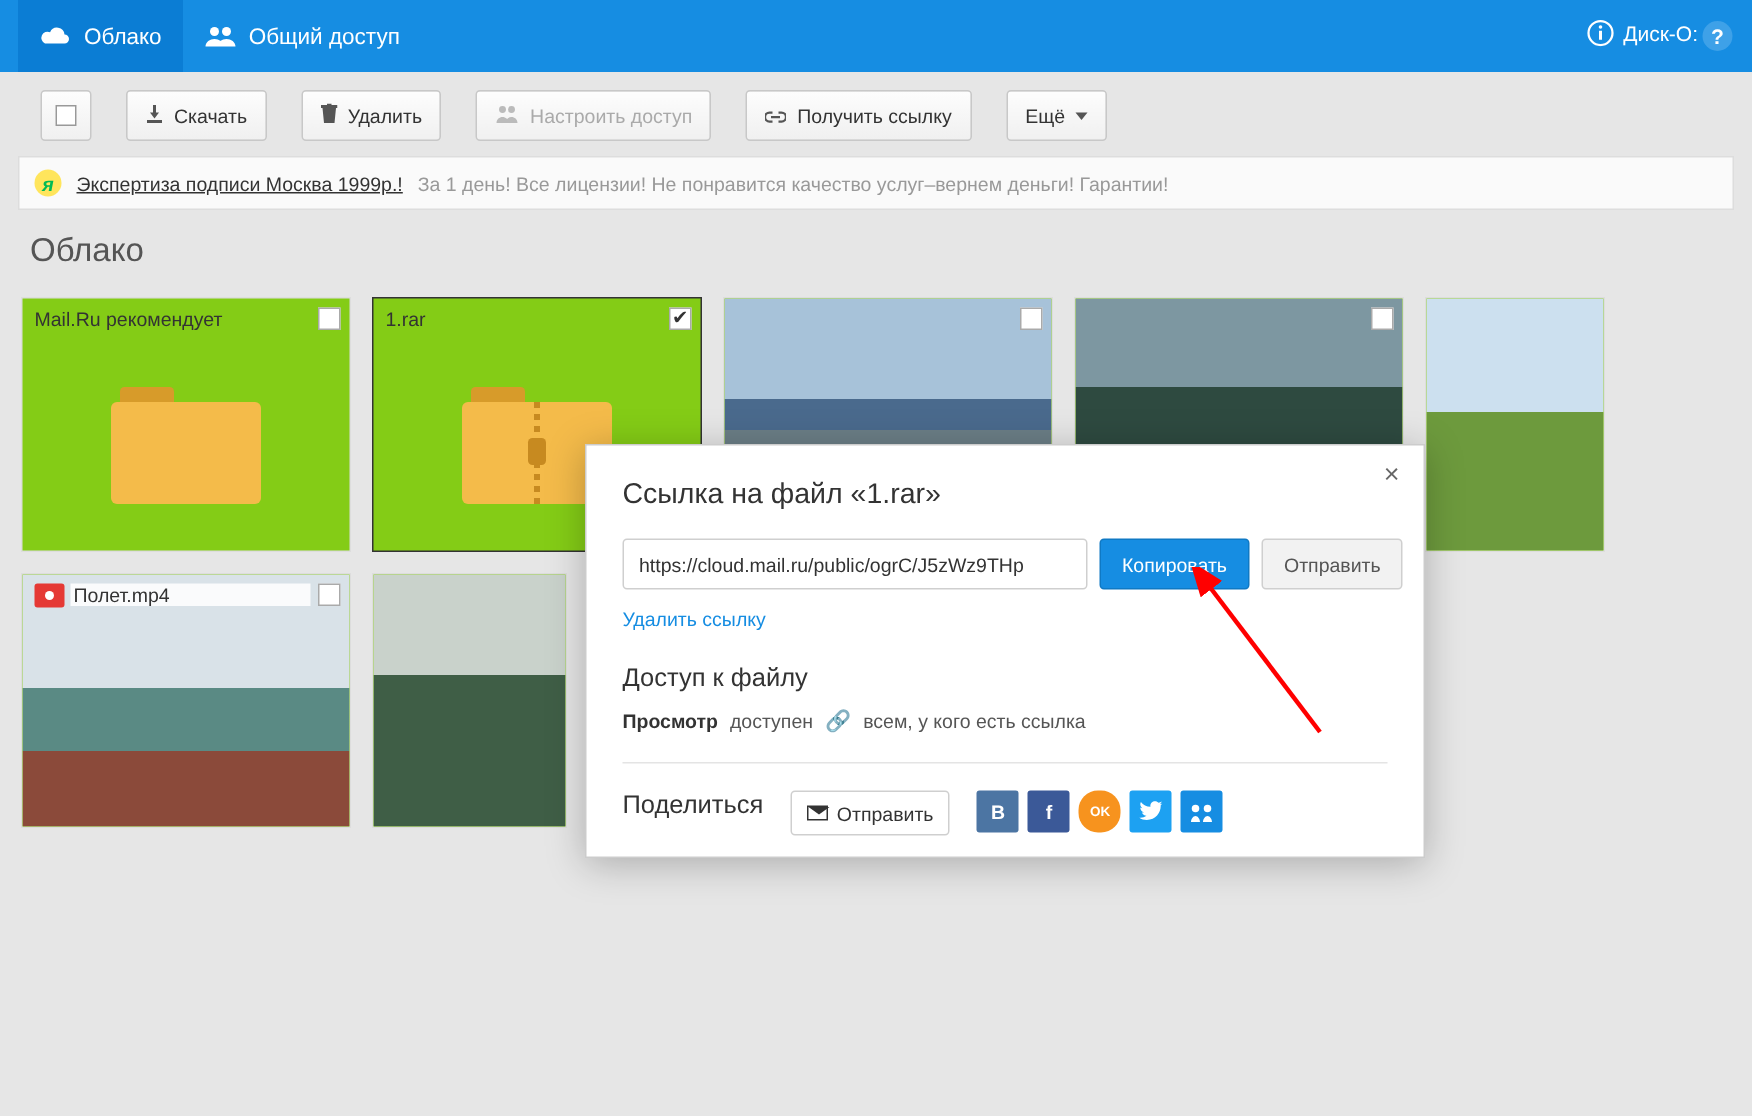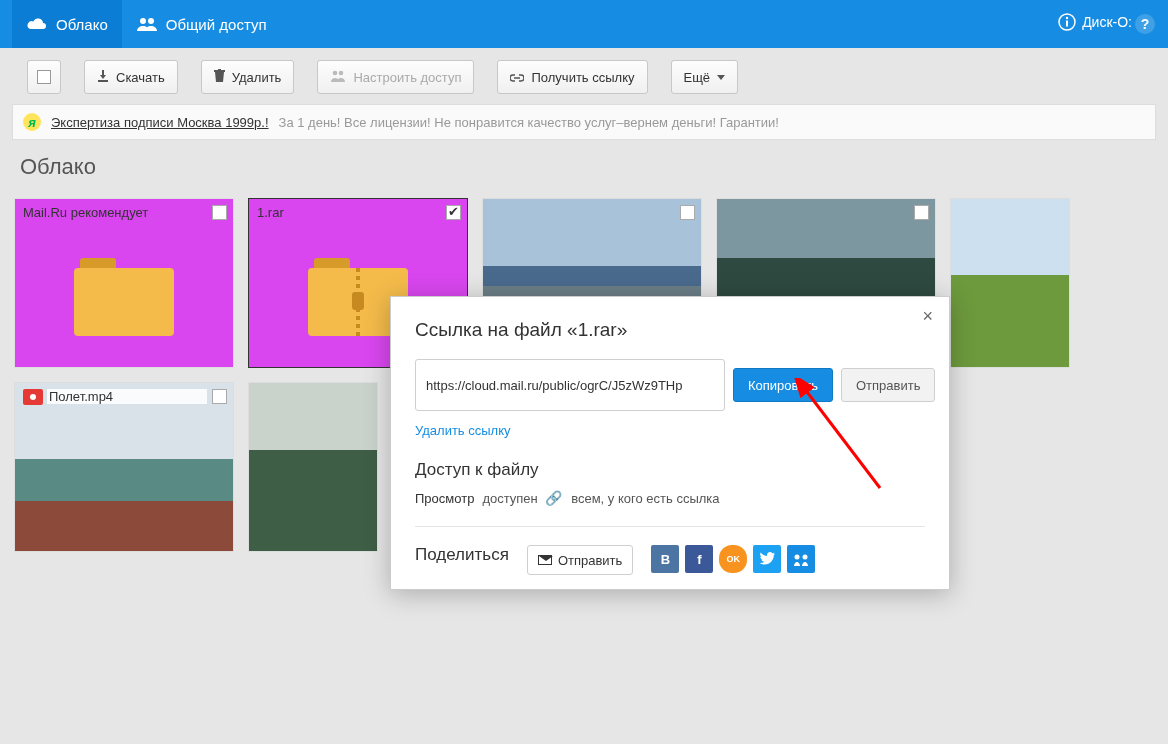--- a/index.html
+++ b/index.html
@@ -21,21 +21,21 @@
   .chk-empty{width:14px;height:14px;border:1px solid #999;background:#fff;display:inline-block;}
   
   .ad-bar{background:#fafafa;border:1px solid #ddd;margin:0 12px;padding:8px 10px;display:flex;align-items:center;gap:10px;font-size:13px;}
   .ad-bar .ad-link{color:#333;text-decoration:underline;}
   .ad-bar .ad-text{color:#999;}
   .ad-ico{width:18px;height:18px;border-radius:50%;background:#ffe55c;display:flex;align-items:center;justify-content:center;font-style:italic;font-weight:bold;color:#0b5;}
   
   .breadcrumb{padding:14px 20px 18px;font-size:22px;color:#555;}
   
   .grid{display:flex;flex-wrap:wrap;gap:14px;padding:0 14px 24px;}
-  .card{width:220px;height:170px;border:1px solid #ddd;background:#d946ef;position:relative;}
+  .card{width:220px;height:170px;border:1px solid #ddd;background:#84cc16;position:relative;}
   .card.selected{border:1px solid #333;}
   .card .label{position:absolute;top:6px;left:8px;right:26px;font-size:13px;color:#333;white-space:nowrap;overflow:hidden;text-overflow:ellipsis;}
   .card .corner-check{position:absolute;top:6px;right:6px;width:15px;height:15px;border:1px solid #aaa;background:#fff;}
   .card .corner-check.checked::after{content:"✔";position:absolute;top:-2px;left:1px;font-size:13px;color:#333;}
   .card .thumb{position:absolute;top:28px;left:0;right:0;bottom:0;display:flex;align-items:center;justify-content:center;overflow:hidden;}
   .card.img .thumb{top:0;}
   .card.img .label{background:rgba(255,255,255,0.85);top:auto;bottom:auto;position:absolute;top:6px;left:8px;padding:0 2px;z-index:2;}
   .card.img .corner-check{z-index:2;}
   
   .folder{width:100px;height:78px;position:relative;}
@@ -52,27 +52,27 @@
   .ph4{background:linear-gradient(#d9e2e8 0%,#d9e2e8 45%,#5a8a84 45%,#5a8a84 70%,#8b4a3a 70%,#8b4a3a 100%);}
   .ph5{background:linear-gradient(#c9d2cb 0%,#c9d2cb 40%,#3f5e46 40%,#3f5e46 100%);}
   .vid-badge{position:absolute;top:6px;left:8px;width:20px;height:16px;background:#e53935;border-radius:2px;display:flex;align-items:center;justify-content:center;z-index:2;}
   .vid-badge::after{content:"";width:6px;height:6px;background:#fff;border-radius:50%;}
   
   .modal{position:absolute;top:296px;left:390px;width:560px;background:#fff;border:1px solid #ccc;box-shadow:0 4px 24px rgba(0,0,0,0.25);z-index:50;}
   .modal .close{position:absolute;top:8px;right:10px;font-size:18px;color:#666;cursor:pointer;background:none;border:none;}
   .modal-body{padding:22px 24px 10px;}
   .modal h2{margin:0 0 18px;font-size:19px;font-weight:normal;color:#333;}
   .url-row{display:flex;gap:8px;align-items:center;margin-bottom:12px;}
-  .url-input{flex:0 0 310px;height:52px;border:1px solid #cfcfcf;border-radius:3px;padding:0 10px;font-size:13px;color:#333;}
+  .url-input{flex:0 0 310px;height:34px;border:1px solid #cfcfcf;border-radius:3px;padding:0 10px;font-size:13px;color:#333;}
   .btn-primary{height:34px;background:#168de2;color:#fff;border:1px solid #0f79c4;border-radius:3px;padding:0 14px;font-size:13px;cursor:pointer;}
   .btn-secondary{height:34px;background:#f2f2f2;color:#555;border:1px solid #cfcfcf;border-radius:3px;padding:0 14px;font-size:13px;cursor:pointer;}
   .del-link{color:#168de2;text-decoration:none;font-size:13px;}
   .sect-title{font-size:17px;color:#333;margin:22px 0 10px;}
   .access-line{font-size:13px;color:#555;display:flex;align-items:center;gap:8px;}
-  .access-line b{color:#333;font-weight:normal;}
+  .access-line b{color:#333;font-weight:bold;}
   .link-ico{color:#7bb84a;font-size:14px;}
   .share-row{border-top:1px solid #e4e4e4;margin-top:20px;padding:18px 0 4px;display:flex;align-items:flex-start;gap:18px;}
   .share-title{font-size:17px;color:#333;}
   .share-send{border:1px solid #cfcfcf;border-radius:3px;height:30px;display:flex;align-items:center;gap:6px;padding:0 10px;font-size:13px;cursor:pointer;background:#fff;}
   .env{width:14px;height:10px;border:1px solid #333;position:relative;display:inline-block;}
   .env::before{content:"";position:absolute;top:0;left:0;right:0;height:0;border-left:7px solid transparent;border-right:7px solid transparent;border-top:5px solid #333;}
   .social{display:flex;gap:6px;}
   .sico{width:28px;height:28px;color:#fff;display:flex;align-items:center;justify-content:center;font-weight:bold;font-size:13px;border-radius:2px;cursor:pointer;font-family:Arial,sans-serif;}
   .vk{background:#4c75a3;}
   .fb{background:#3b5998;}

